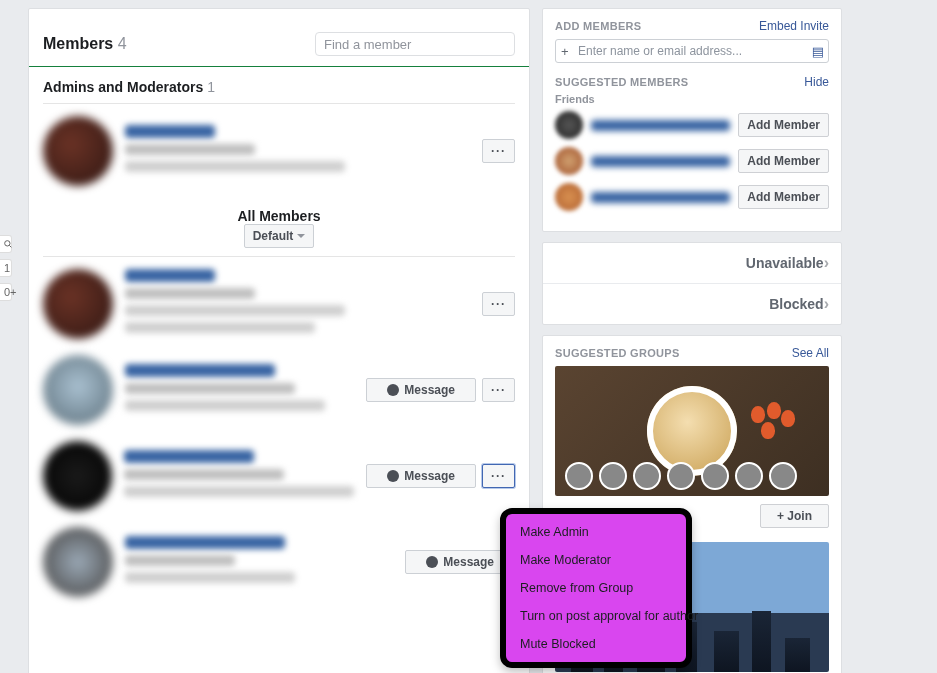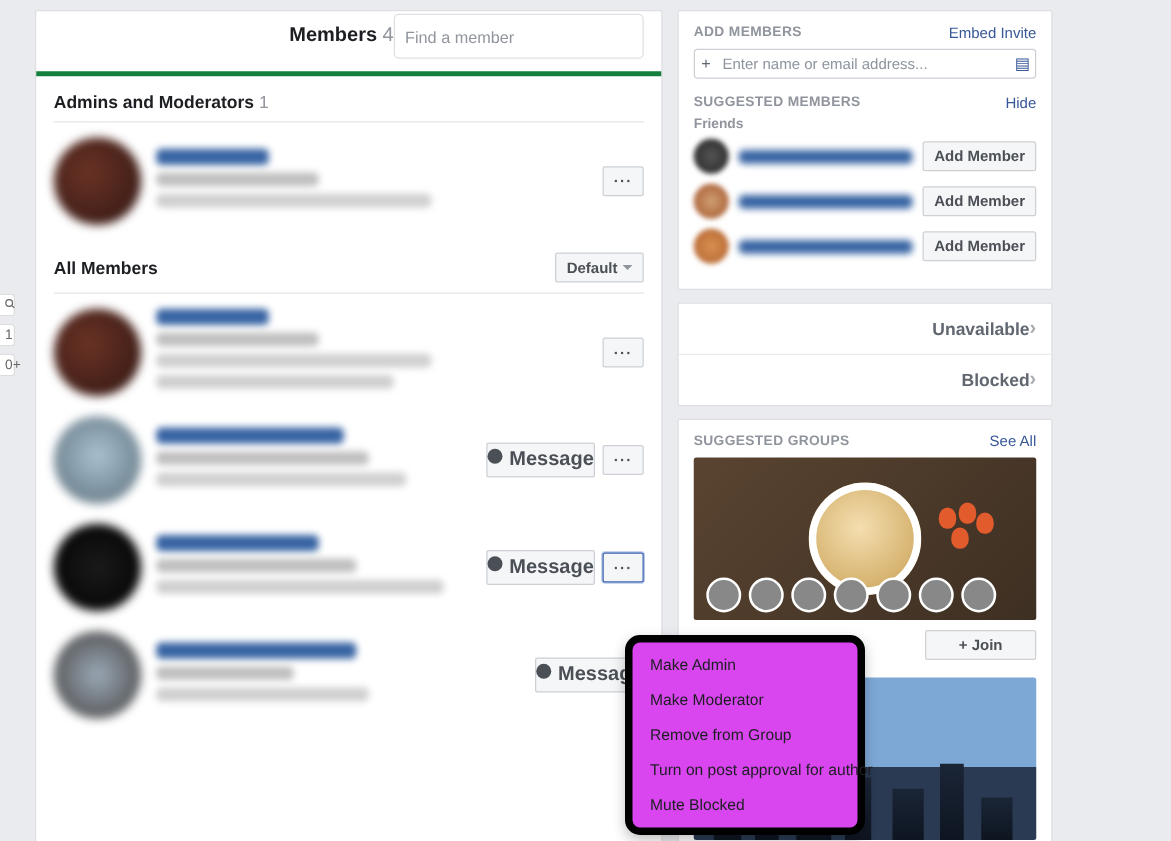--- a/index.html
+++ b/index.html
@@ -5,48 +5,48 @@
   * { box-sizing: border-box; margin: 0; padding: 0; }
   body { font-family: Helvetica, Arial, sans-serif; background: #e9ebee; font-size: 13px; color: #1c1e21; width: 937px; height: 673px; overflow: hidden; position: relative; }
 
   .left-edge { position: absolute; left: 0; top: 235px; display: flex; flex-direction: column; gap: 6px; }
   .left-edge .chip { background: #fff; border: 1px solid #ddd; border-left: none; border-radius: 0 3px 3px 0; font-size: 11px; color: #666; padding: 2px 4px; width: 12px; text-align: center; }
 
   .main-wrap { display: flex; gap: 12px; padding-left: 28px; padding-top: 8px; }
 
   
   .members-card { width: 502px; background: #fff; border: 1px solid #dddfe2; border-radius: 2px; }
-  .mc-header { padding: 2px 14px 10px; display: flex; align-items: center; justify-content: flex-end; border-bottom: 4px solid #15803d; }
+  .mc-header { padding: 23px 14px 10px; display: flex; align-items: center; justify-content: space-between; border-bottom: 1px solid #15803d; }
   .mc-title { font-size: 16px; font-weight: 700; color: #1c1e21; }
   .mc-title .count { color: #90949c; font-weight: 400; }
   .mc-search { width: 200px; }
-  .mc-search input { width: 100%; height: 36px; border: 1px solid #dddfe2; border-radius: 4px; padding: 0 8px; font-size: 13px; color: #7f1d1d; }
+  .mc-search input { width: 100%; height: 24px; border: 1px solid #dddfe2; border-radius: 4px; padding: 0 8px; font-size: 13px; color: #7f1d1d; }
   .mc-search input::placeholder { color: #90949c; }
 
   .mc-body { padding: 12px 14px 16px; }
   .section-head { display: flex; align-items: center; justify-content: space-between; border-bottom: 1px solid #e5e5e5; padding-bottom: 8px; margin-bottom: 12px; }
   .section-head .tt { font-size: 14px; font-weight: 700; color: #1c1e21; }
   .section-head .tt .cnt { color: #90949c; font-weight: 400; }
-  .section-head.all { margin-top: 22px; }
+  .section-head.all { margin-top: 22px; flex-direction: column; }
   .sort-btn { border: 1px solid #ccd0d5; background: #f5f6f7; color: #4b4f56; font-weight: 600; padding: 4px 8px; border-radius: 2px; cursor: pointer; display: inline-flex; align-items: center; gap: 4px; font-size: 12px; }
 
   .member-row { display: flex; align-items: center; gap: 12px; margin-bottom: 16px; }
   .avatar { width: 70px; height: 70px; border-radius: 50%; filter: blur(4px); }
   .av1 { background: radial-gradient(circle at 40% 40%, #6a3225, #2e1612); }
   .av2 { background: radial-gradient(circle at 50% 45%, #a9c0d0, #5a6d78); }
   .av3 { background: radial-gradient(circle at 50% 50%, #1a1a1a, #000); }
   .av4 { background: radial-gradient(circle at 50% 50%, #9aa8b5, #413e3c); }
   .meta { flex: 1; }
   .blur-line { border-radius: 4px; filter: blur(3px); margin-bottom: 6px; }
   .blur-name { width: 90px; height: 13px; background: #3864a3; }
   .blur-sub  { width: 130px; height: 11px; background: #bfbfbf; }
   .blur-sub2 { width: 220px; height: 11px; background: #cfcfcf; }
 
   .row-actions { display: flex; align-items: center; gap: 6px; }
-  .msg-btn { border: 1px solid #ccd0d5; background: #f5f6f7; color: #4b4f56; font-weight: 700; padding: 4px 0; border-radius: 2px; cursor: pointer; display: inline-flex; align-items: flex-start; gap: 5px; font-size: 16px; }
+  .msg-btn { border: 1px solid #ccd0d5; background: #f5f6f7; color: #4b4f56; font-weight: 700; padding: 4px 20px; border-radius: 2px; cursor: pointer; display: inline-flex; align-items: center; gap: 5px; font-size: 12px; }
   .msg-btn .dot-icon { width: 12px; height: 12px; background:#4b4f56; border-radius:50%; position:relative; display:inline-block;}
   .msg-btn .dot-icon::after{content:""; position:absolute; bottom:-2px; left:1px; border:3px solid transparent; border-top-color:#4b4f56;}
   .more-btn { border: 1px solid #ccd0d5; background: #f5f6f7; color: #4b4f56; padding: 4px 8px; border-radius: 2px; cursor: pointer; font-weight: 700; letter-spacing: 1px; font-size: 12px; }
   .more-btn.active { border-color: #4267b2; box-shadow: 0 0 0 1px #b6c9ea; }
 
   .dropdown { position: absolute; left: 500px; top: 508px; width: 192px; background: #d946ef; border: 6px solid #000000; border-radius: 12px; box-shadow: 0 4px 10px rgba(0,0,0,.25); z-index: 50; padding: 4px 0; }
   .dropdown .di { padding: 7px 14px; font-size: 12.5px; color: #1c1e21; cursor: pointer; white-space: nowrap; }
 
   
   .right-col { width: 300px; display: flex; flex-direction: column; gap: 10px; }
@@ -84,21 +84,21 @@
   .tea-cup{ width:90px;height:90px;border-radius:50%; background: radial-gradient(circle at 45% 40%, #f4deb0, #c59a4a); box-shadow:0 0 0 6px #fff inset;}
   .berries{ position:absolute; right:18px; top:36px; width:60px; height:40px;}
   .berries span{position:absolute;width:14px;height:17px;background:#e15b2c;border-radius:50% 50% 45% 45%;}
   .berries span:nth-child(1){left:0;top:4px}
   .berries span:nth-child(2){left:16px;top:0}
   .berries span:nth-child(3){left:30px;top:8px}
   .berries span:nth-child(4){left:10px;top:20px}
   .sg-avatars{position:absolute;left:10px;bottom:6px;display:flex;gap:6px;}
   .sg-avatars span{width:28px;height:28px;border-radius:50%;background:#888;border:2px solid #fff;}
   .join-row { display:flex; justify-content:flex-end; margin-bottom:14px;}
-  .join-btn { border:1px solid #ced0d4; background:#f5f6f7; color:#4b4f56; font-weight:600; padding:4px 26px; border-radius:2px; cursor:pointer; font-size:12px;}
+  .join-btn { border:1px solid #ced0d4; background:#f5f6f7; color:#4b4f56; font-weight:600; padding:4px 16px; border-radius:2px; cursor:pointer; font-size:12px;}
   .sg-thumb.sky { background: linear-gradient(#7da8d6 55%, #2a3a52 55%); }
   .sky .blds{position:absolute;bottom:0;left:0;right:0;height:55%;}
   .sky .blds span{position:absolute;bottom:0;background:linear-gradient(#1a2536,#0e1521);}
   .sky .blds span:nth-child(1){left:6%;width:8%;height:62%}
   .sky .blds span:nth-child(2){left:18%;width:7%;height:80%}
   .sky .blds span:nth-child(3){left:30%;width:10%;height:50%}
   .sky .blds span:nth-child(4){left:44%;width:8%;height:70%}
   .sky .blds span:nth-child(5){left:58%;width:9%;height:58%}
   .sky .blds span:nth-child(6){left:72%;width:7%;height:85%}
   .sky .blds span:nth-child(7){left:84%;width:9%;height:48%}

